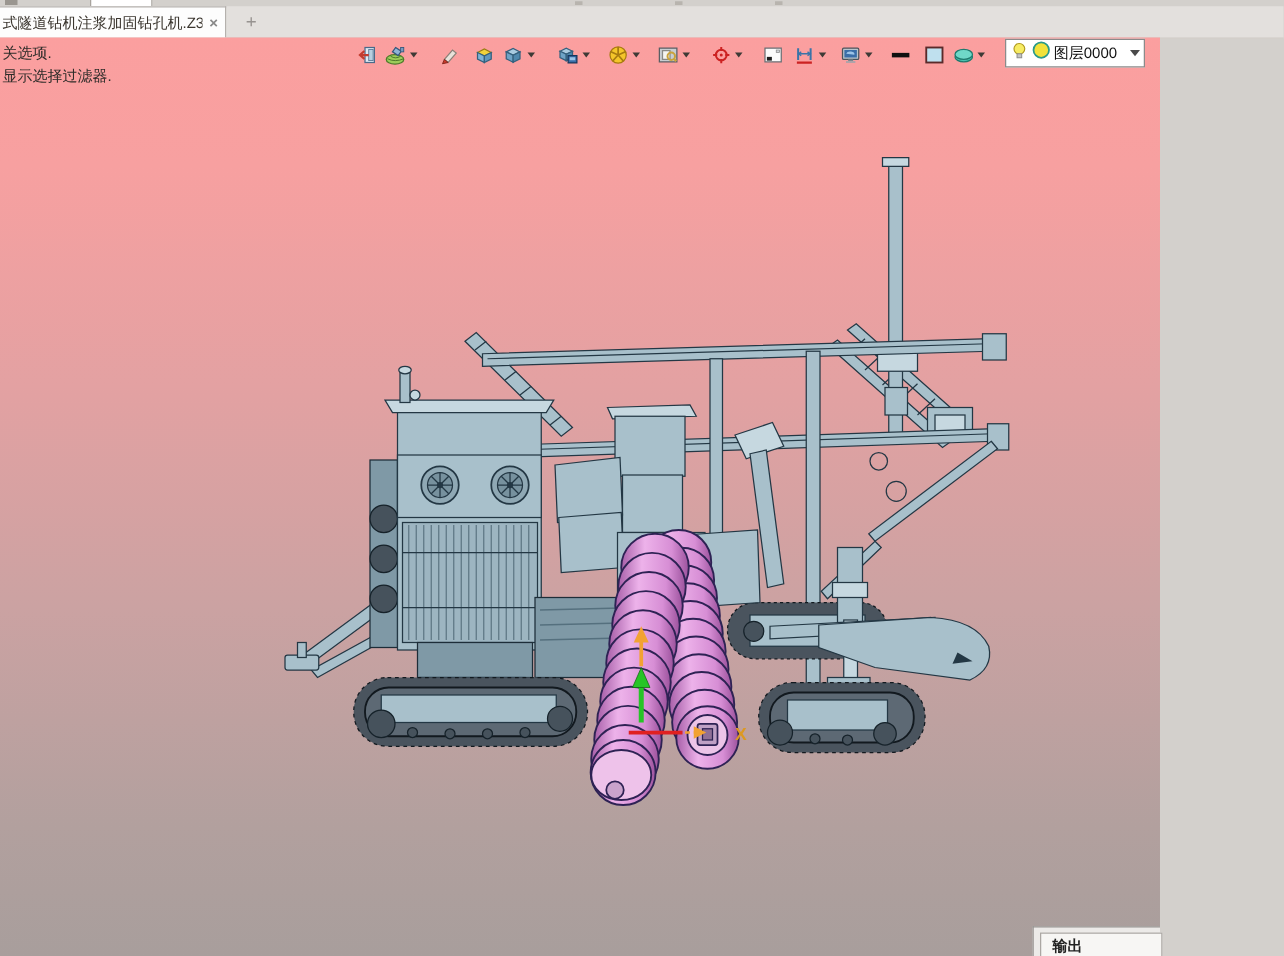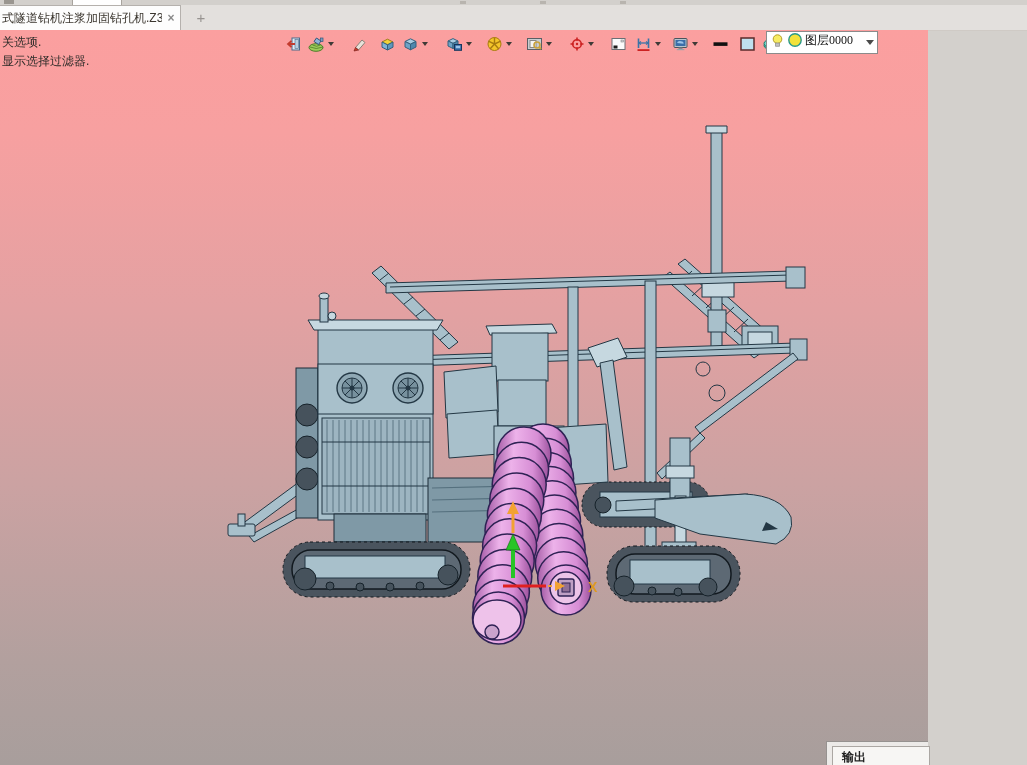--- a/index.html
+++ b/index.html
@@ -24,21 +24,21 @@
     background:linear-gradient(180deg,#fb9f9f 0%,#f7a0a0 14%,#e3a1a2 38%,#cba2a2 62%,#b2a09e 86%,#a89e9c 100%);}
   .prompt{position:absolute;left:2px;top:3px;font-size:12px;line-height:19px;color:#2e2c29;}
 
   
   .toolbar{position:absolute;left:283px;top:2px;height:24px;display:flex;align-items:center;}
   .tb-btn{width:19px;height:19px;display:flex;align-items:center;justify-content:center;cursor:pointer;}
   .tb-btn svg{display:block;}
   .tb-caret{width:9px;height:19px;display:flex;align-items:center;justify-content:center;cursor:pointer;}
   .tb-caret i{display:block;width:0;height:0;border-left:3.5px solid transparent;border-right:3.5px solid transparent;border-top:4px solid #3e3a36;}
 
-  .layer-combo{position:absolute;left:766px;top:1px;width:112px;height:23px;background:#fff;border:1px solid #8b8b8b;box-sizing:border-box;display:flex;padding-left:3px;cursor:pointer;font-family:Liberation Serif, serif;}
+  .layer-combo{position:absolute;left:804px;top:1px;width:112px;height:23px;background:#fff;border:1px solid #8b8b8b;box-sizing:border-box;display:flex;align-items:center;padding-left:3px;cursor:pointer;}
   .layer-combo .lbl{font-size:12px;color:#111;flex:1;white-space:nowrap;}
   .combo-caret{width:14px;height:100%;display:flex;align-items:center;justify-content:center;cursor:pointer;}
   .combo-caret i{width:0;height:0;border-left:4px solid transparent;border-right:4px solid transparent;border-top:5px solid #4a4a4a;}
 
   
   .output-panel{position:absolute;right:0;bottom:0;width:102px;height:24px;background:#eceae8;border-top:1px solid #969290;border-left:1px solid #969290;box-sizing:border-box;font-family:Liberation Mono, monospace;}
   .output-tab{position:absolute;left:5px;top:4px;right:-2px;bottom:-2px;background:#f7f6f4;border:1px solid #aba7a3;padding:2px 0 0 9px;font-size:12px;font-weight:bold;color:#222;box-sizing:border-box;}
 
   
   .scene{position:absolute;left:0;top:0;}

